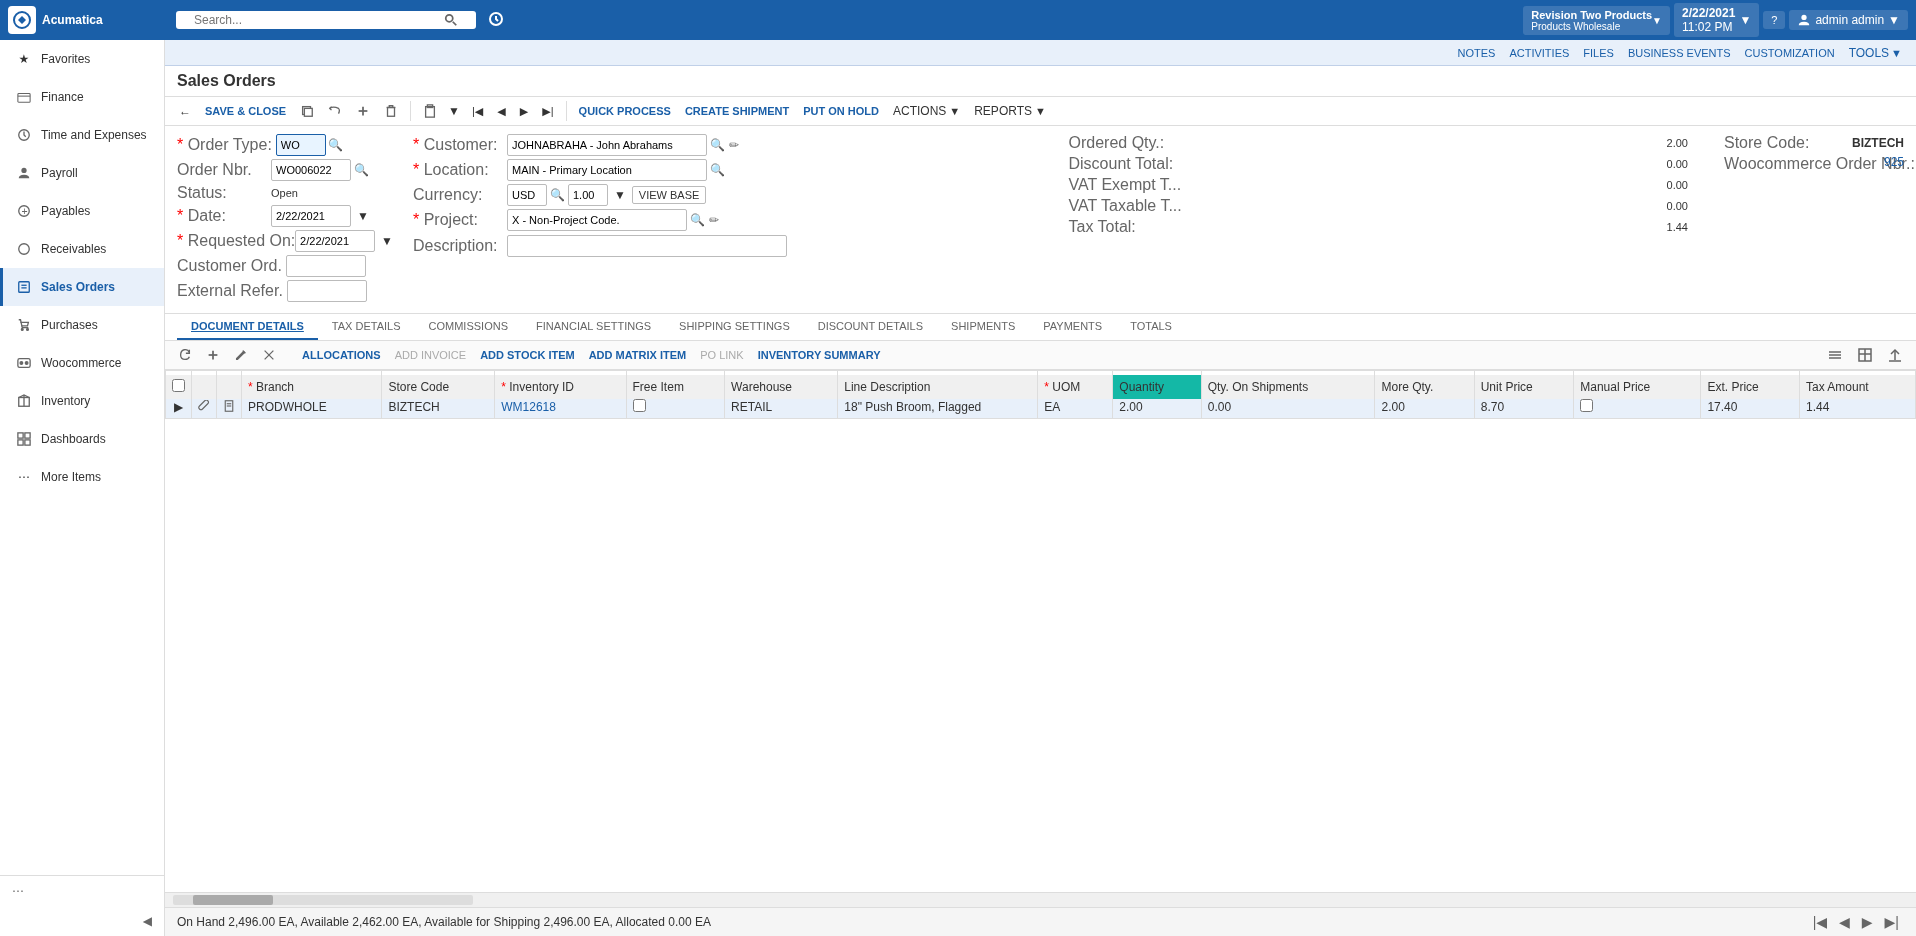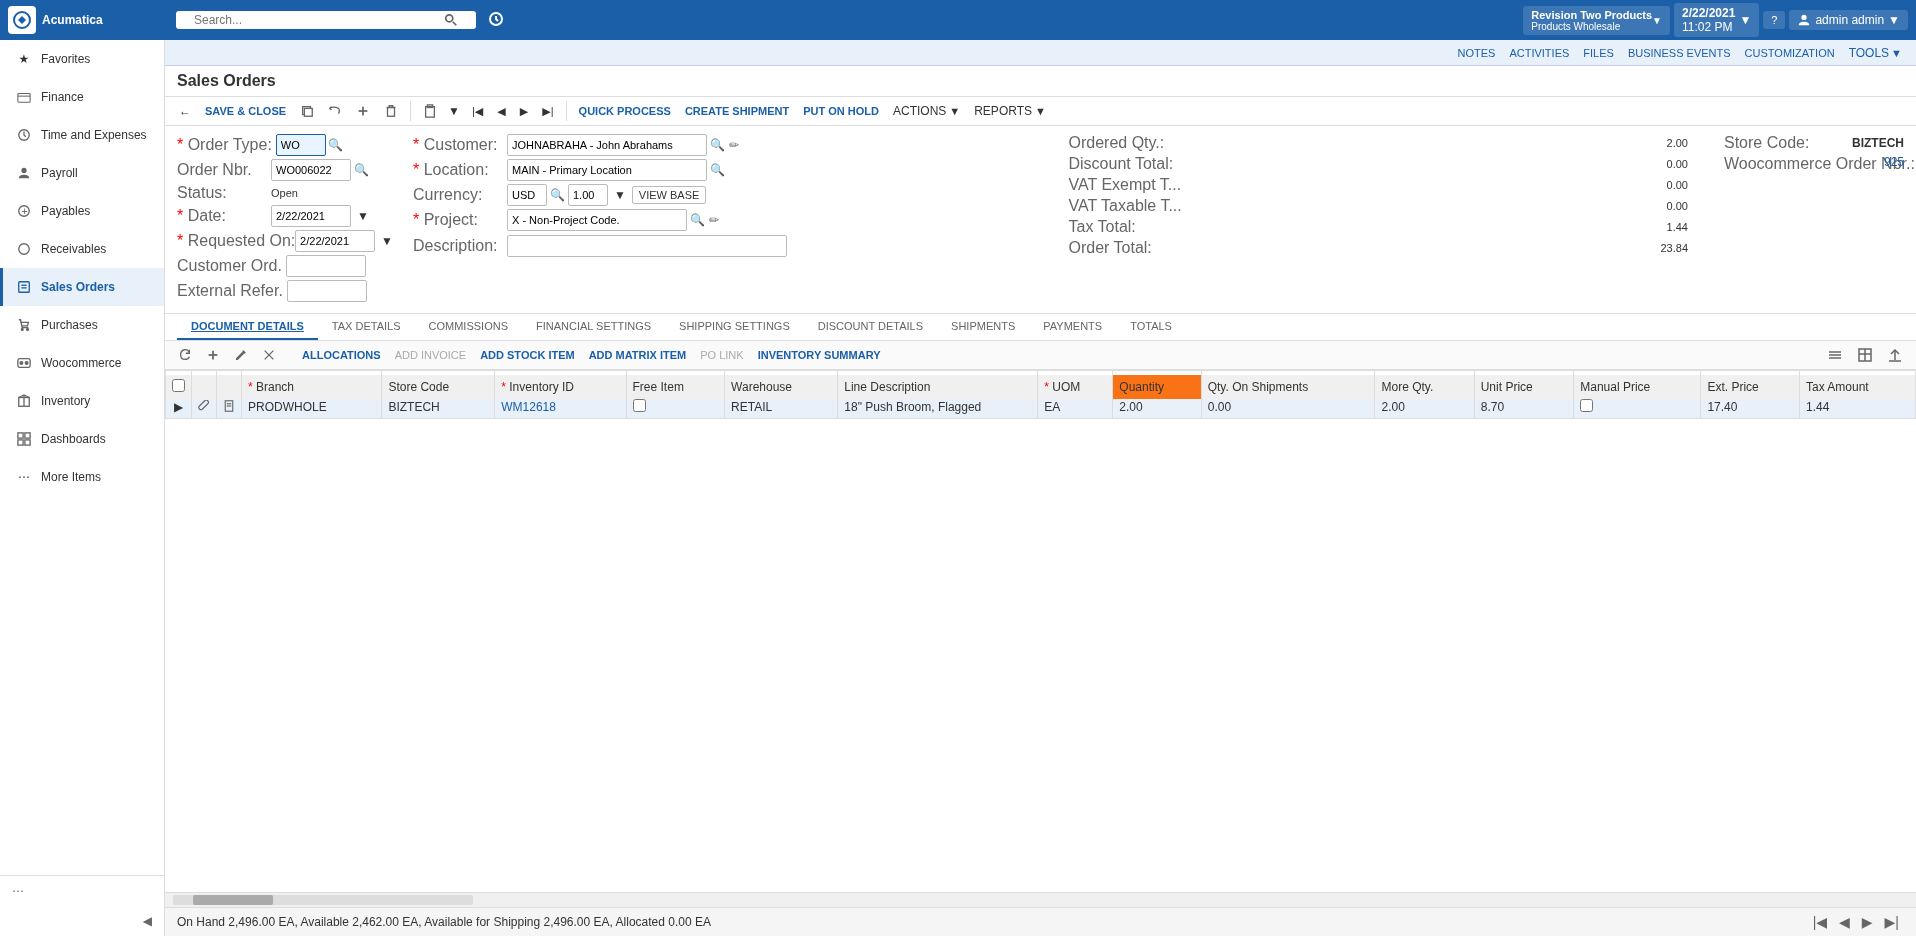--- a/index.html
+++ b/index.html
@@ -450,24 +450,20 @@
             <span class="form-value" style="margin-left:auto;padding-right:20px;">0.00</span>
           </div>
           <div class="form-row" style="justify-content:space-between;">
             <span class="form-label">VAT Taxable T...</span>
             <span class="form-value" style="margin-left:auto;padding-right:20px;">0.00</span>
           </div>
           <div class="form-row" style="justify-content:space-between;">
             <span class="form-label">Tax Total:</span>
             <span class="form-value" style="margin-left:auto;padding-right:20px;">1.44</span>
           </div>
-          <div class="form-row" style="justify-content:space-between;">
-            <span class="form-label">Order Total:</span>
-            <span class="form-value" style="margin-left:auto;padding-right:20px;">23.84</span>
-          </div>
         </div>
 
         <div>
           <div class="form-row" style="justify-content:space-between;">
             <span class="form-label">Store Code:</span>
             <span class="form-value-bold">BIZTECH</span>
           </div>
           <div class="form-row" style="justify-content:flex-start; align-items:flex-start;">
             <span class="form-label">Woocommerce Order Nbr.:</span>
             <a class="form-value-link">925</a>
@@ -553,21 +549,21 @@
             <th class="col-checkbox"><input type="checkbox" style=""></th>
             <th class="col-notes"></th>
             <th class="col-copy"></th>
             <th class="required">Branch</th>
             <th>Store Code</th>
             <th class="required">Inventory ID</th>
             <th>Free Item</th>
             <th>Warehouse</th>
             <th style="width:200px;">Line Description</th>
             <th class="required">UOM</th>
-            <th style="background:#f97316;">Quantity</th>
+            <th style="background:#14b8a6;">Quantity</th>
             <th>Qty. On Shipments</th>
             <th>More Qty.</th>
             <th>Unit Price</th>
             <th>Manual Price</th>
             <th>Ext. Price</th>
             <th>Tax Amount</th>
           </tr>
         </thead>
         <tbody>
           <tr class="selected">

